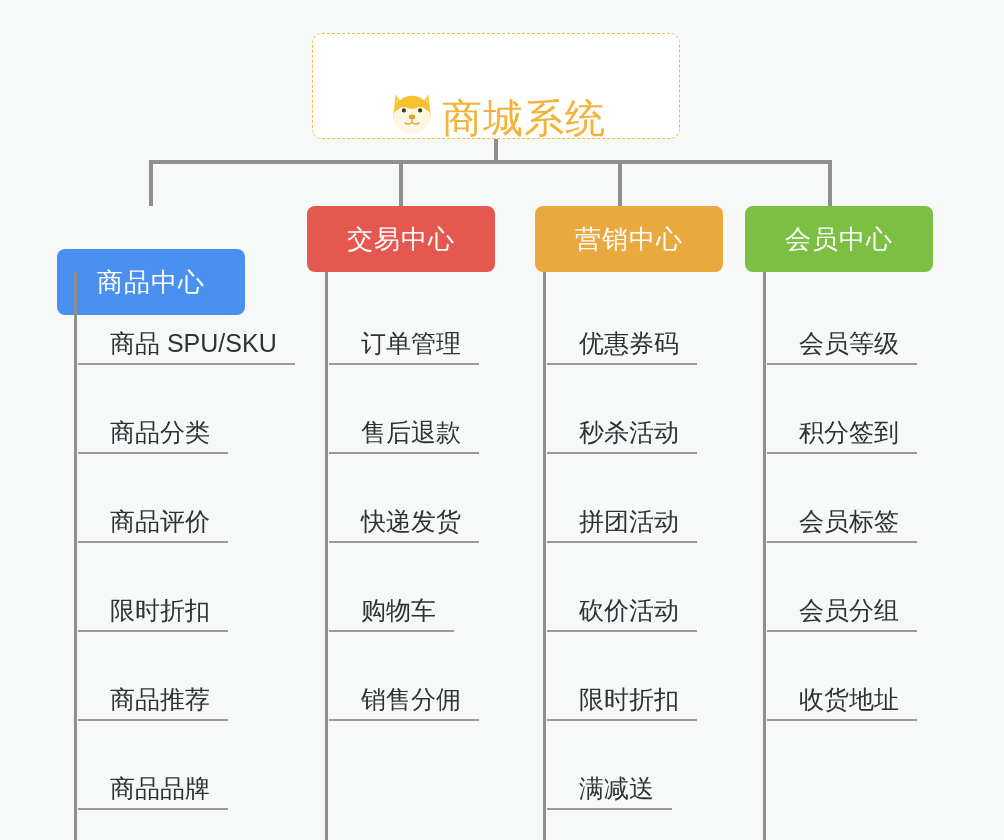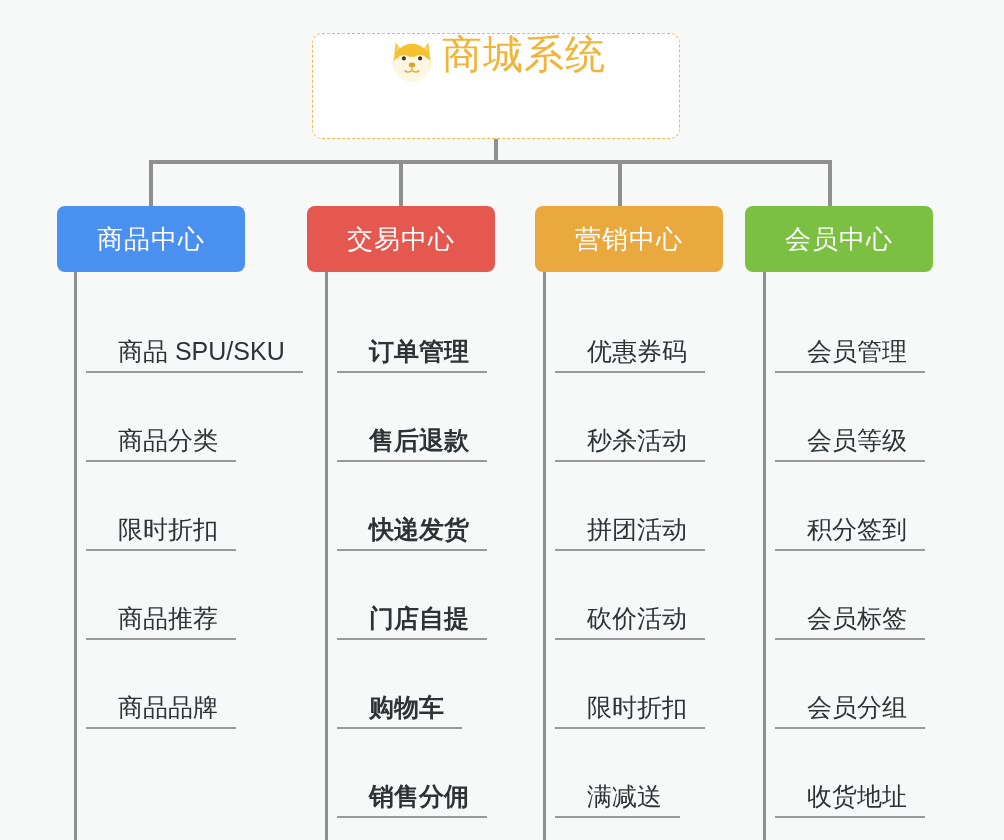--- a/index.html
+++ b/index.html
@@ -25,21 +25,21 @@
     position: absolute;
     left: 312px;
     top: 33px;
     width: 368px;
     height: 106px;
     background: #ffffff;
     border: 1px dashed #f0b849;
     border-radius: 10px;
     box-sizing: border-box;
     display: flex;
-    align-items: flex-start;
+    align-items: flex-end;
     justify-content: center;
     gap: 4px;
   }
   .root-emoji {
     width: 52px;
     height: 52px;
     flex: 0 0 auto;
     display: block;
   }
   .root-title {
@@ -93,48 +93,48 @@
     border-radius: 8px;
     box-sizing: border-box;
     display: flex;
     align-items: center;
     justify-content: center;
     color: #ffffff;
     font-size: 26px;
     letter-spacing: 1px;
     white-space: nowrap;
   }
-  .branch-header.c-blue   { background: #4a90f0; }
+  .branch-header.c-blue   { background: #4a90f0; margin-top: 43px; }
   .branch-header.c-red    { background: #e4584f; }
   .branch-header.c-orange { background: #eaa93e; }
   .branch-header.c-green  { background: #7bc043; text-align: center; }
 
   
   .branch-spine {
     position: absolute;
     top: 66px;
     width: 3px;
     background: #8f8f8f;
   }
   .branch-0 .branch-spine { left: 17px; }
   .branch-1 .branch-spine { left: 18px; }
   .branch-2 .branch-spine { left: 16px; }
   .branch-3 .branch-spine { left: 18px; }
 
   
   .leaf-list {
     position: absolute;
     top: 66px;
-    margin: 12px;
+    margin: 4px;
     padding: 0;
     list-style: none;
     text-align: center;
   }
   .branch-0 .leaf-list { left: 17px; }
-  .branch-1 .leaf-list { left: 18px; font-weight: bold; }
+  .branch-1 .leaf-list { left: 18px; }
   .branch-2 .leaf-list { left: 16px; }
   .branch-3 .leaf-list { left: 18px; }
 
   .leaf-item {
     position: relative;
     height: 89px;
     box-sizing: border-box;
     display: flex;
     align-items: flex-end;
     white-space: nowrap;
@@ -187,20 +187,23 @@
     </div>
     <div class="branch-spine" style="height:594px"></div>
     <ul class="leaf-list">
       <li class="leaf-item">
           <span class="leaf-label">商品 SPU/SKU</span>
         </li>
       <li class="leaf-item">
           <span class="leaf-label">商品分类</span>
         </li>
       <li class="leaf-item">
+          <span class="leaf-label">商品评价</span>
+        </li>
+      <li class="leaf-item">
           <span class="leaf-label">限时折扣</span>
         </li>
       <li class="leaf-item">
           <span class="leaf-label">商品推荐</span>
         </li>
       <li class="leaf-item">
           <span class="leaf-label">商品品牌</span>
         </li>
     </ul>
   </div>
@@ -214,23 +217,20 @@
       <li class="leaf-item">
           <span class="leaf-label">订单管理</span>
         </li>
       <li class="leaf-item">
           <span class="leaf-label">售后退款</span>
         </li>
       <li class="leaf-item">
           <span class="leaf-label">快递发货</span>
         </li>
       <li class="leaf-item">
-          <span class="leaf-label">门店自提</span>
-        </li>
-      <li class="leaf-item">
           <span class="leaf-label">购物车</span>
         </li>
       <li class="leaf-item">
           <span class="leaf-label">销售分佣</span>
         </li>
     </ul>
   </div>
 
   <div class="branch branch-2">
     <div class="branch-header c-orange">
@@ -259,23 +259,20 @@
     </ul>
   </div>
 
   <div class="branch branch-3">
     <div class="branch-header c-green">
       <span>会员中心</span>
     </div>
     <div class="branch-spine" style="height:594px"></div>
     <ul class="leaf-list">
       <li class="leaf-item">
-          <span class="leaf-label">会员管理</span>
-        </li>
-      <li class="leaf-item">
           <span class="leaf-label">会员等级</span>
         </li>
       <li class="leaf-item">
           <span class="leaf-label">积分签到</span>
         </li>
       <li class="leaf-item">
           <span class="leaf-label">会员标签</span>
         </li>
       <li class="leaf-item">
           <span class="leaf-label">会员分组</span>

